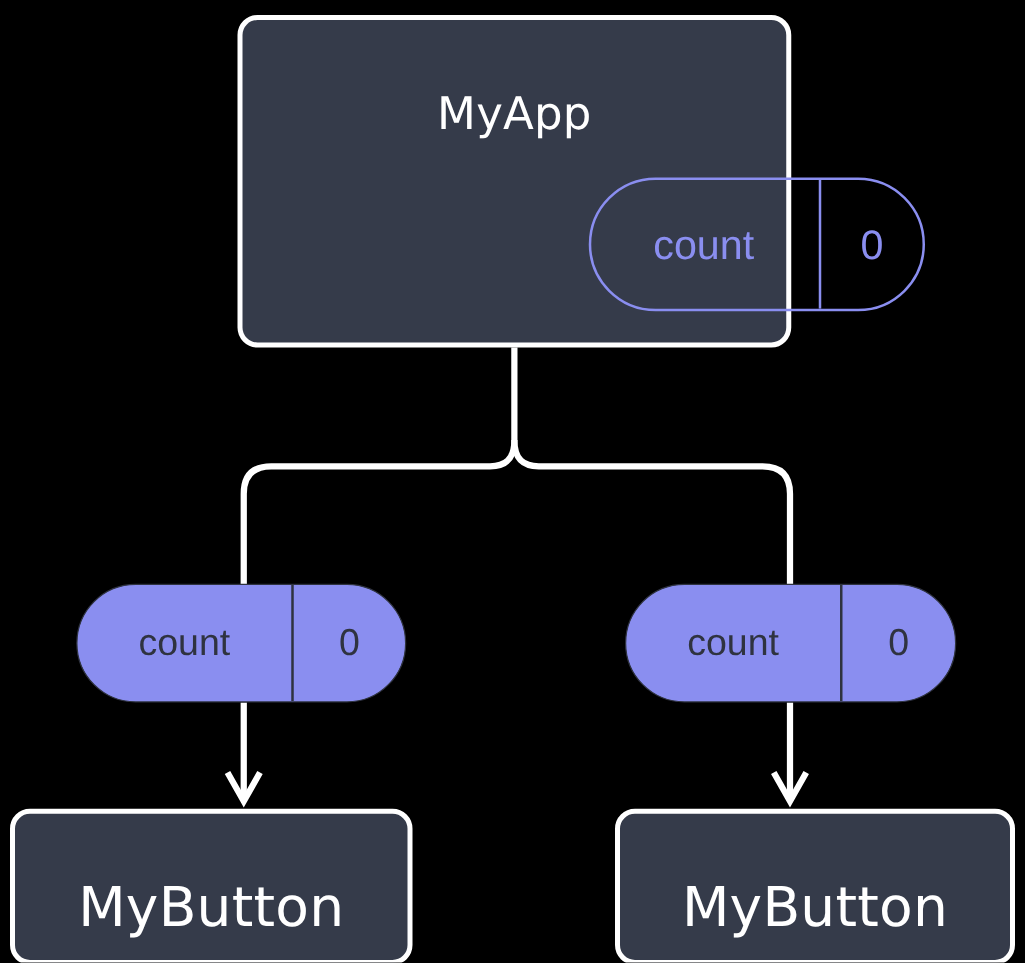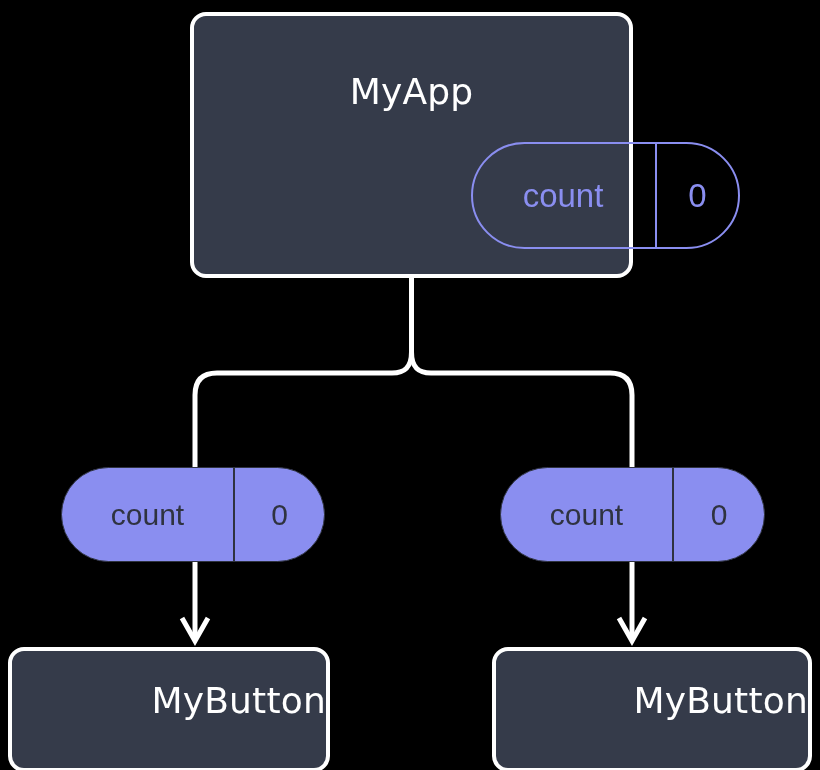--- a/index.html
+++ b/index.html
@@ -60,23 +60,22 @@
   }
 
   .btn-box {
     top: 647px;
     width: 322px;
     height: 125px;
   }
   #btn-box-left  { left: 8px; }
   #btn-box-right { left: 492px; width: 320px; }
   .btn-box .comp-title {
-    top: 29px;
-    font-size: 36px;
-    text-align: right;
+    top: 50px;
+    font-size: 44px;
   }
 
   
   .pill {
     position: absolute;
     box-sizing: border-box;
     display: flex;
     align-items: stretch;
     border-radius: 999px;
     overflow: hidden;

